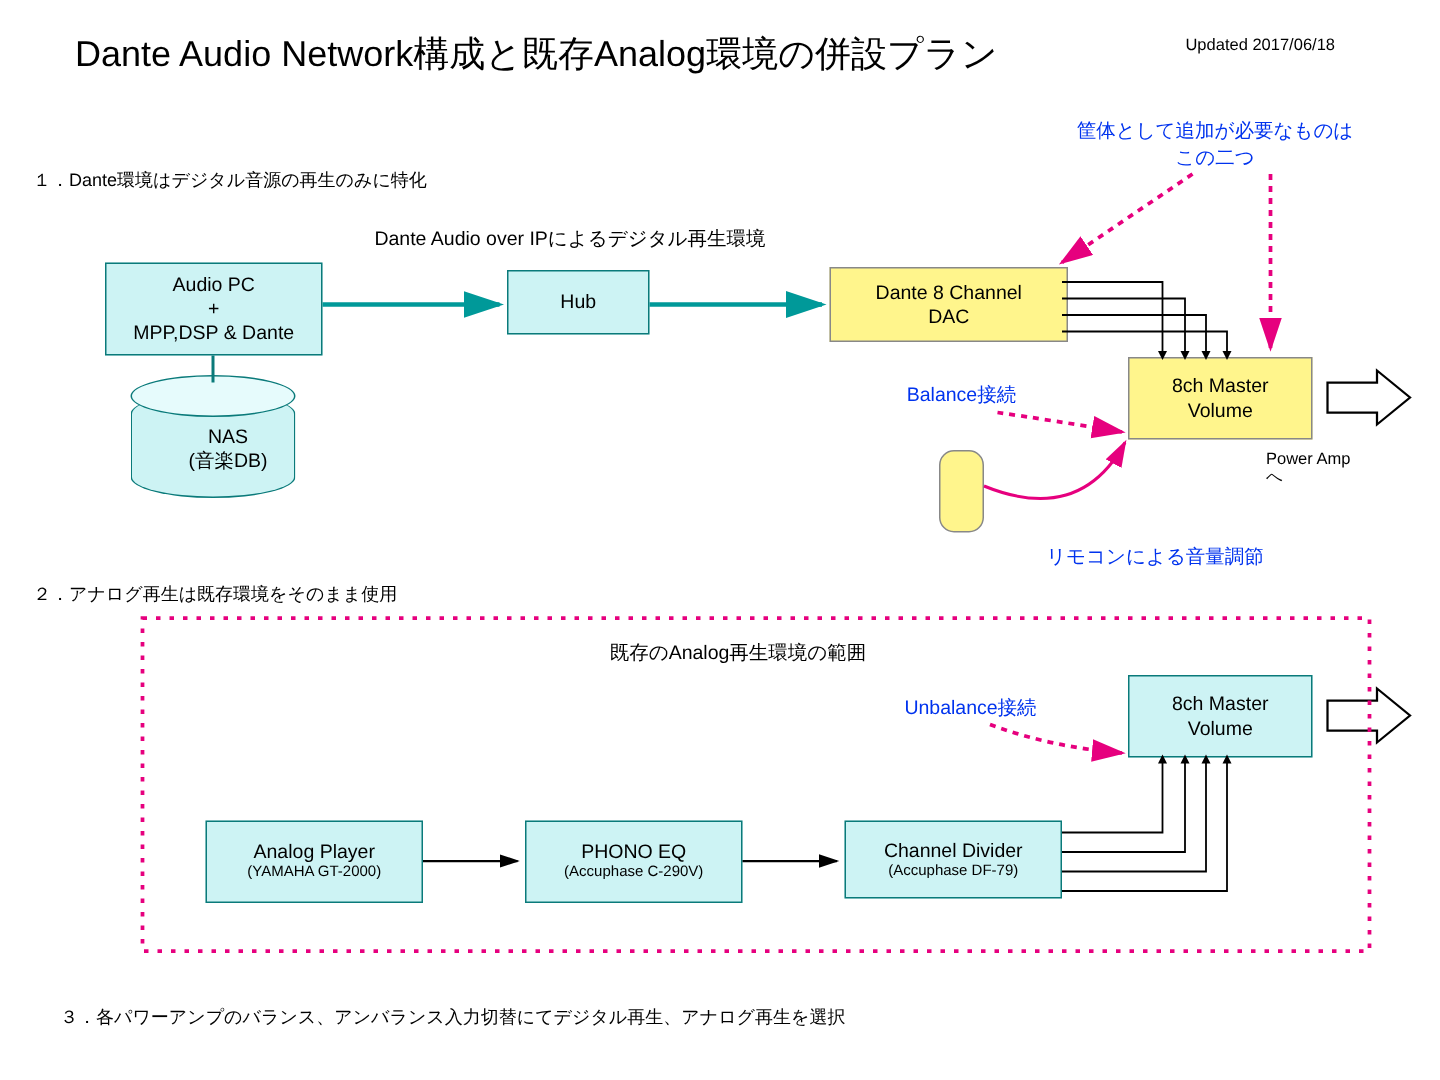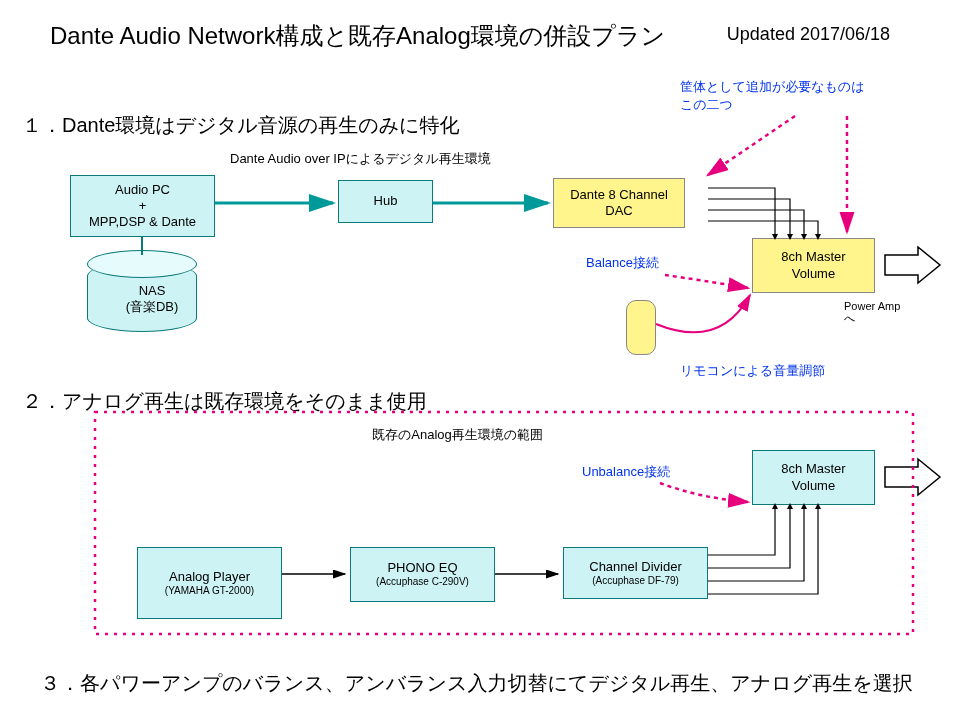--- a/index.html
+++ b/index.html
@@ -7,40 +7,40 @@
     margin: 0;
     font-family: Arial, "MS PGothic", sans-serif;
     background: #fff;
     width: 960px;
     height: 720px;
     position: relative;
     overflow: hidden;
   }
   .abs { position: absolute; }
   .title { font-size: 24px; }
-  .updated { font-size: 18px; }
-  .section { font-size: 20px; }
+  .updated { font-size: 11px; }
+  .section { font-size: 12px; }
   .box {
     border: 1px solid #0a7a7a;
     background: #cdf3f4;
     display: flex;
     flex-direction: column;
     align-items: center;
     justify-content: center;
     font-size: 13px;
     text-align: center;
     line-height: 1.25;
   }
   .box.yellow { background: #fff58c; border-color: #888; }
   .remote {
     background: #fff58c;
     border: 1px solid #888;
     border-radius: 10px;
   }
-  .label { font-size: 13px; }
+  .label { font-size: 13px; text-align: center; }
   .blue { color: #0033ee; }
   .db { position:absolute; width:110px; height:70px; border:1px solid #0a7a7a; background:#cdf3f4; border-radius: 55px/14px; border-top:0; }
   .db-top { position:absolute; width:110px; height:28px; border:1px solid #0a7a7a; background:#e6fbfc; border-radius: 50%; }
   .db-text { position:absolute; width:130px; text-align:center; font-size:13px; line-height:1.25; }
   .out-label { font-size: 11px; }
 </style>
 </head>
 <body>
 
 <div class="abs title" style="left:50px; top:20px;">Dante Audio Network構成と既存Analog環境の併設プラン</div>
@@ -56,21 +56,21 @@
 <div class="abs box" style="left:70px; top:175px; width:145px; height:62px;">
   <span>Audio PC</span>
   <span>+</span>
   <span>MPP,DSP &amp; Dante</span>
 </div>
 
 <div class="abs box" style="left:338px; top:180px; width:95px; height:43px;">
   <span>Hub</span>
 </div>
 
-<div class="abs box yellow" style="left:553px; top:178px; width:132px; height:50px;">
+<div class="abs box yellow" style="left:553px; top:178px; width:159px; height:50px;">
   <span>Dante 8 Channel</span>
   <span>DAC</span>
 </div>
 
 <div class="abs box yellow" style="left:752px; top:238px; width:123px; height:55px;">
   <span>8ch Master</span>
   <span>Volume</span>
 </div>
 
 <div class="abs remote" style="left:626px; top:300px; width:30px; height:55px;"></div>
@@ -91,21 +91,21 @@
 
 <div class="abs label" style="left:372px; top:426px; width:240px;">既存のAnalog再生環境の範囲</div>
 
 <div class="abs label blue" style="left:582px; top:463px; width:130px;">Unbalance接続</div>
 
 <div class="abs box" style="left:752px; top:450px; width:123px; height:55px;">
   <span>8ch Master</span>
   <span>Volume</span>
 </div>
 
-<div class="abs box" style="left:137px; top:547px; width:145px; height:72px;">
+<div class="abs box" style="left:137px; top:547px; width:145px; height:55px;">
   <span>Analog Player</span>
   <span style="font-size:10px;">(YAMAHA GT-2000)</span>
 </div>
 
 <div class="abs box" style="left:350px; top:547px; width:145px; height:55px;">
   <span>PHONO EQ</span>
   <span style="font-size:10px;">(Accuphase C-290V)</span>
 </div>
 
 <div class="abs box" style="left:563px; top:547px; width:145px; height:52px;">

